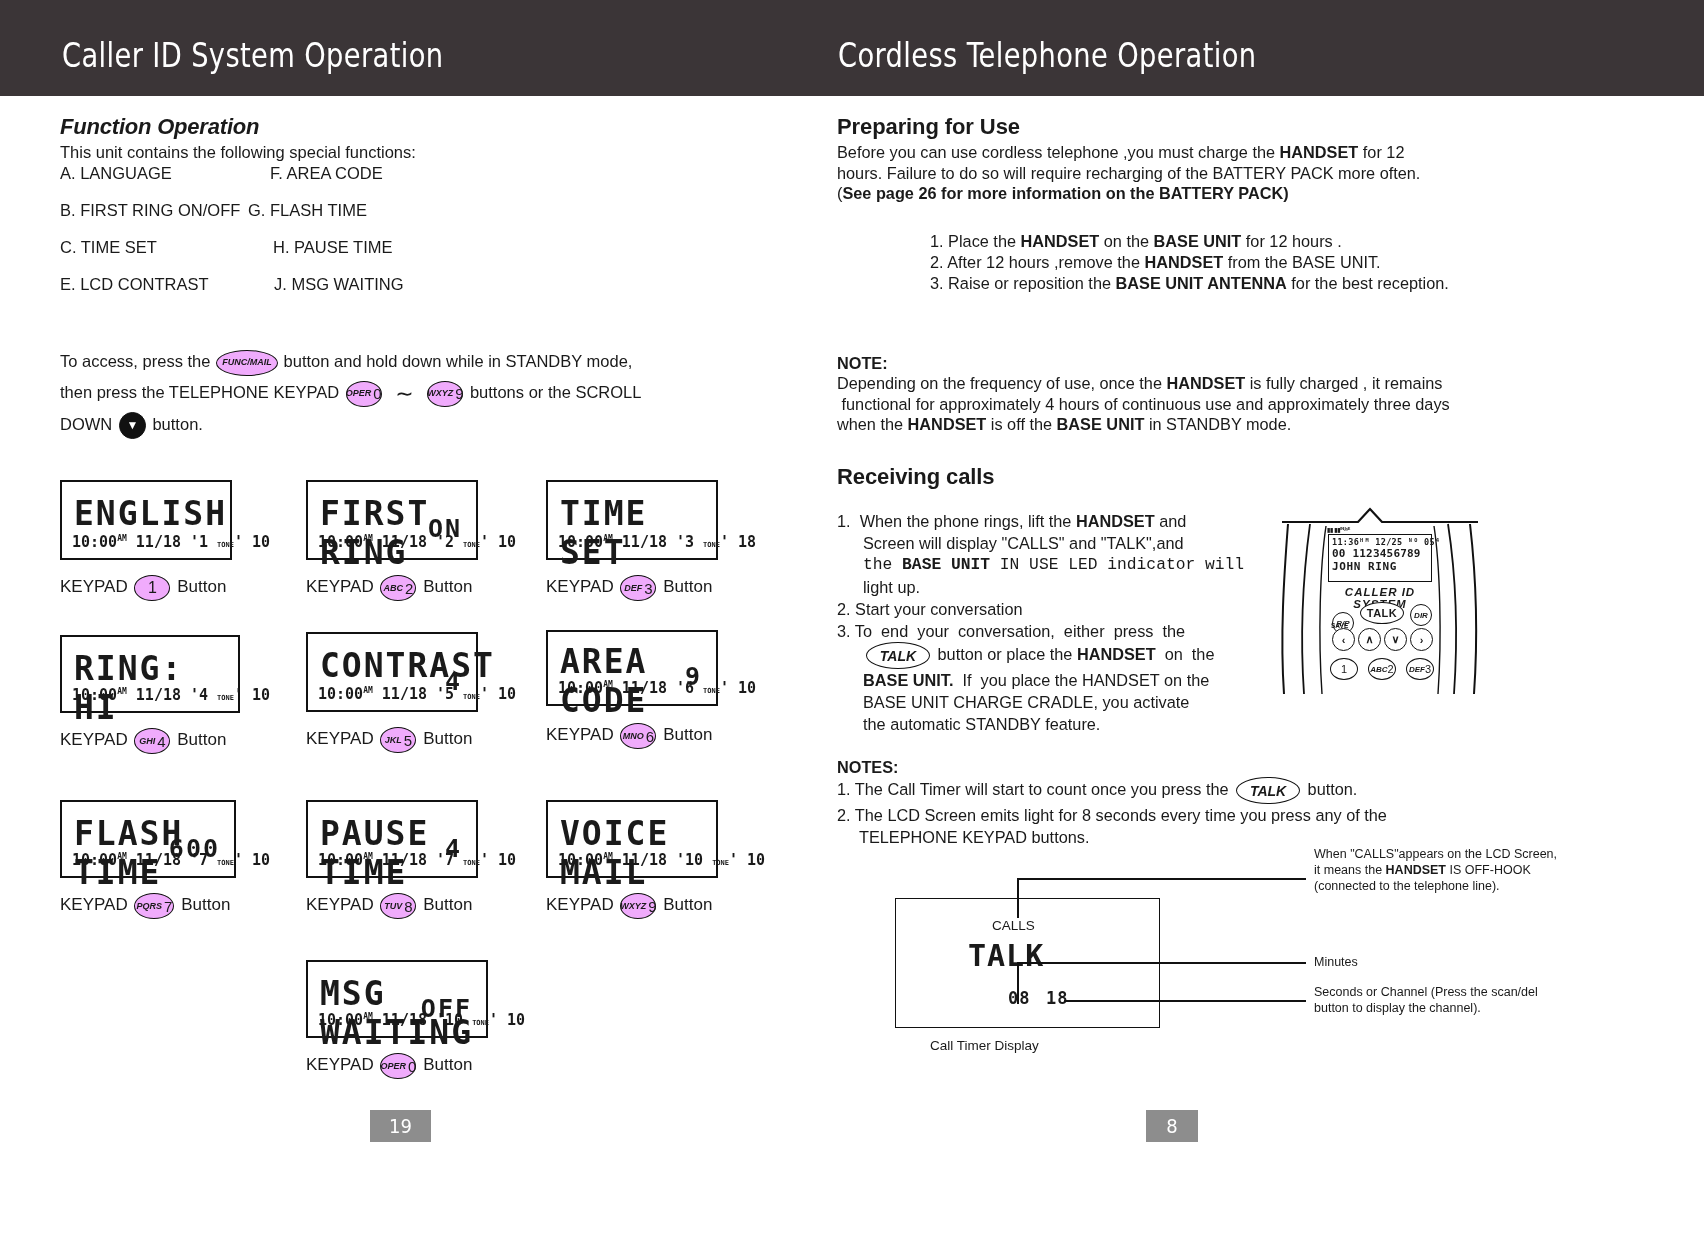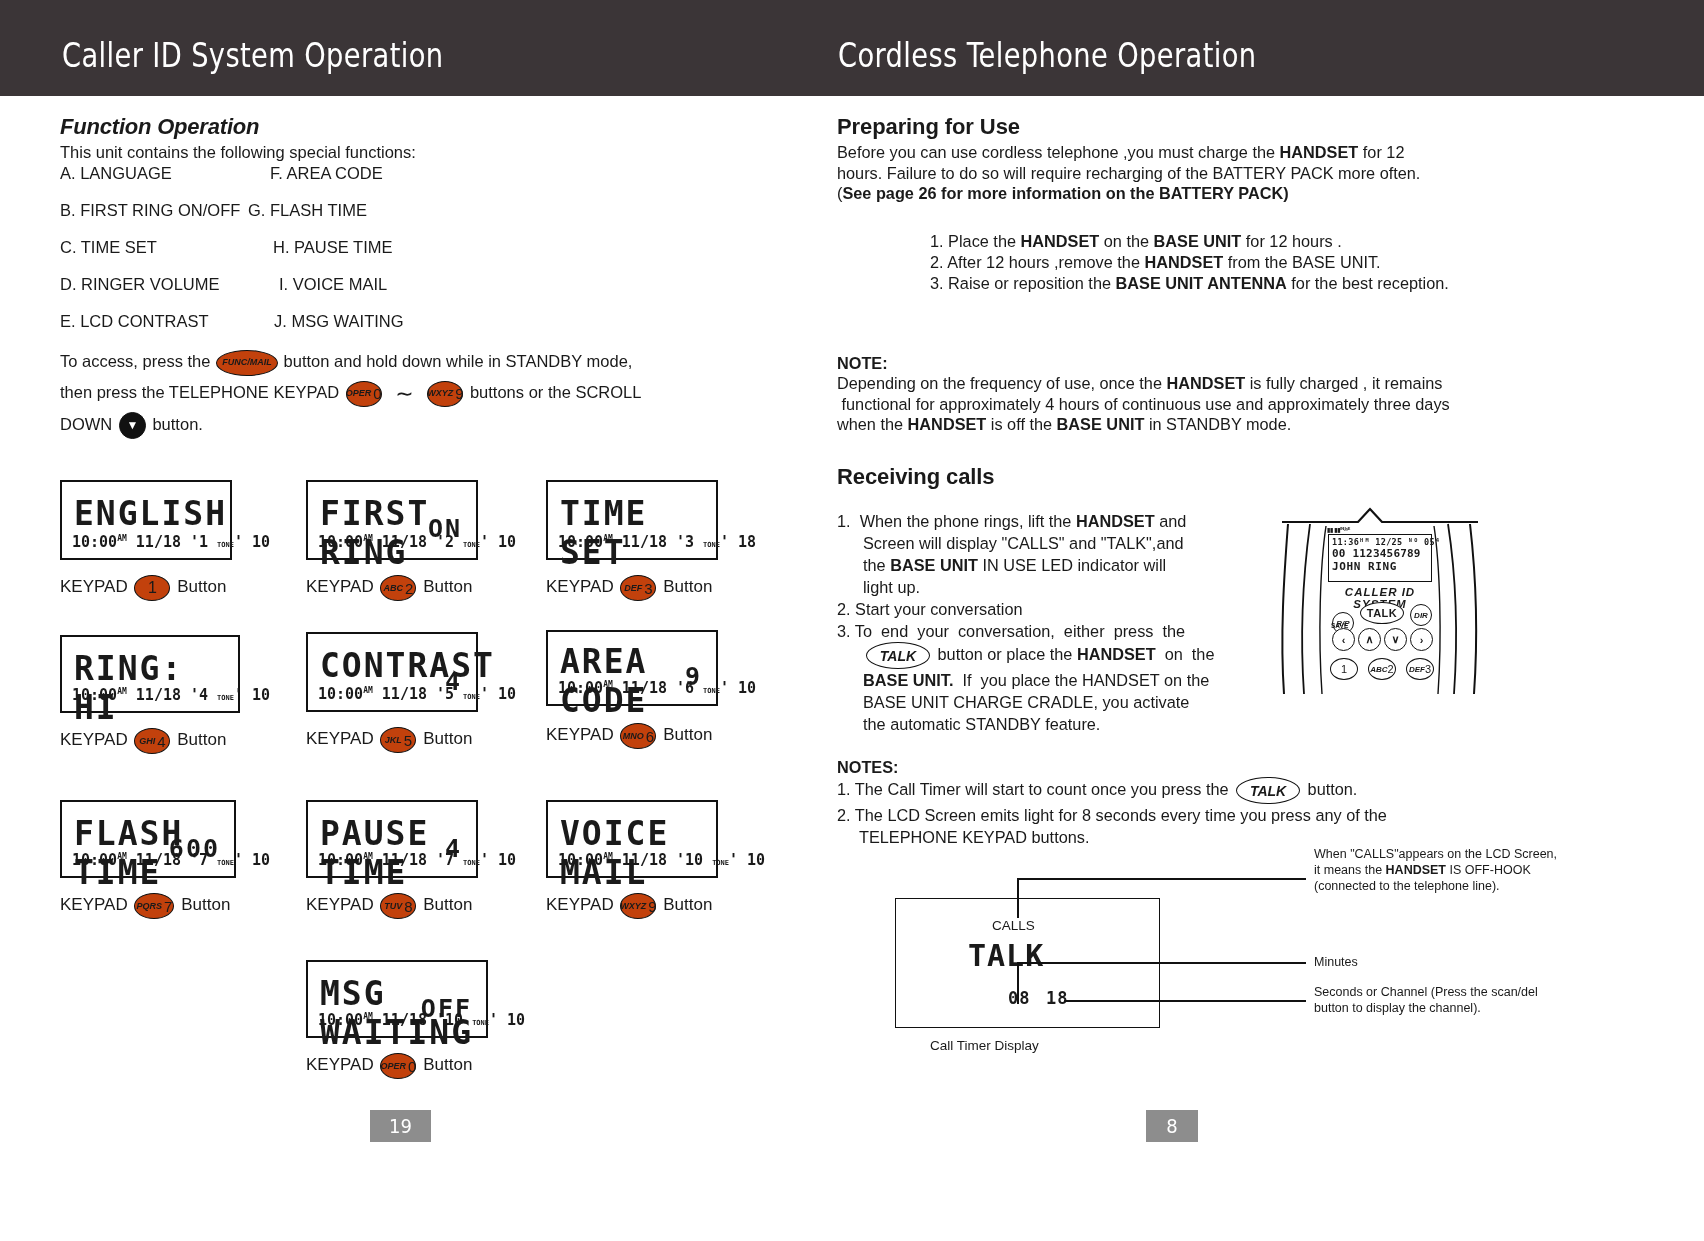--- a/index.html
+++ b/index.html
@@ -51,21 +51,21 @@
   .fn-b{position:absolute;top:0;white-space:nowrap;}
 
   
   .access{position:absolute;left:60px;top:250px;width:740px;font-size:16.5px;line-height:31px;}
   .access .ln{display:block;white-space:nowrap;}
 
   
   .key{
     display:inline-flex;align-items:center;justify-content:center;
     border:1.6px solid #111;border-radius:50%;
-    vertical-align:middle;background:#c2410c;position:relative;
+    vertical-align:middle;background:#f0abfc;position:relative;
   }
   .key-func{width:56px;height:24px;font-size:9px;font-weight:bold;font-style:italic;
             padding:0 2px;margin:0 1px;}
   .key-num{width:34px;height:24px;font-size:9px;font-weight:bold;font-style:italic;margin:0 2px;}
   .key-num .big{font-size:15px;font-style:normal;font-weight:normal;margin-left:2px;}
   .key-num.nolet .big{font-size:16px;margin-left:0;}
   .key-round{width:25px;height:25px;border-radius:50%;margin:0 2px;}
   .key-dark{background:#111;color:#fff;}
   .key-talk{
     display:inline-flex;align-items:center;justify-content:center;
@@ -160,24 +160,20 @@
       <span class="fn-a">A. LANGUAGE</span>
       <span class="fn-b" style="left:210px;">F. AREA CODE</span>
     </div>
     <div class="fn-row">
       <span class="fn-a">B. FIRST RING ON/OFF</span>
       <span class="fn-b" style="left:188px;">G. FLASH TIME</span>
     </div>
     <div class="fn-row">
       <span class="fn-a">C. TIME SET</span>
       <span class="fn-b" style="left:213px;">H. PAUSE TIME</span>
-    </div>
-    <div class="fn-row">
-      <span class="fn-a">D. RINGER VOLUME</span>
-      <span class="fn-b" style="left:219px;">I. VOICE MAIL</span>
     </div>
     <div class="fn-row">
       <span class="fn-a">E. LCD CONTRAST</span>
       <span class="fn-b" style="left:214px;">J. MSG WAITING</span>
     </div>
   </div>
 
   <div class="access">
     <span class="ln">
       <span>To access, press the</span>
@@ -395,21 +391,21 @@
       <div>&nbsp;functional for approximately 4 hours of continuous use and approximately three days</div>
       <div>when the <b>HANDSET</b> is off the <b>BASE UNIT</b> in STANDBY mode.</div>
     </div>
   </div>
 
   <h2 class="sec-bold" style="position:absolute;left:17px;top:368px;">Receiving calls</h2>
 
   <div class="r-list" style="position:absolute;left:17px;top:414px;width:420px;line-height:22px;">
     <div>1.&nbsp; When the phone rings, lift the <b>HANDSET</b> and</div>
     <div style="padding-left:26px;">Screen will display "CALLS" and  "TALK",and</div>
-    <div style="padding-left:26px;">the <b>BASE UNIT</b> IN USE LED indicator will</div>
+    <div style="padding-left:26px;font-family:Liberation Mono, monospace;">the <b>BASE UNIT</b> IN USE LED indicator will</div>
     <div style="padding-left:26px;">light up.</div>
     <div>2. Start your conversation</div>
     <div>3. To&nbsp; end&nbsp; your&nbsp; conversation,&nbsp; either&nbsp; press&nbsp; the</div>
     <div style="padding-left:26px;"><span class="key-talk">TALK</span> button or place the <b>HANDSET</b> &nbsp;on&nbsp; the</div>
     <div style="padding-left:26px;"><b>BASE UNIT.</b>&nbsp; If&nbsp; you place the HANDSET on the</div>
     <div style="padding-left:26px;">BASE UNIT CHARGE CRADLE, you activate</div>
     <div style="padding-left:26px;">the automatic STANDBY feature.</div>
   </div>
 
   <div class="handset" style="left:450px;top:410px;width:220px;height:190px;">

